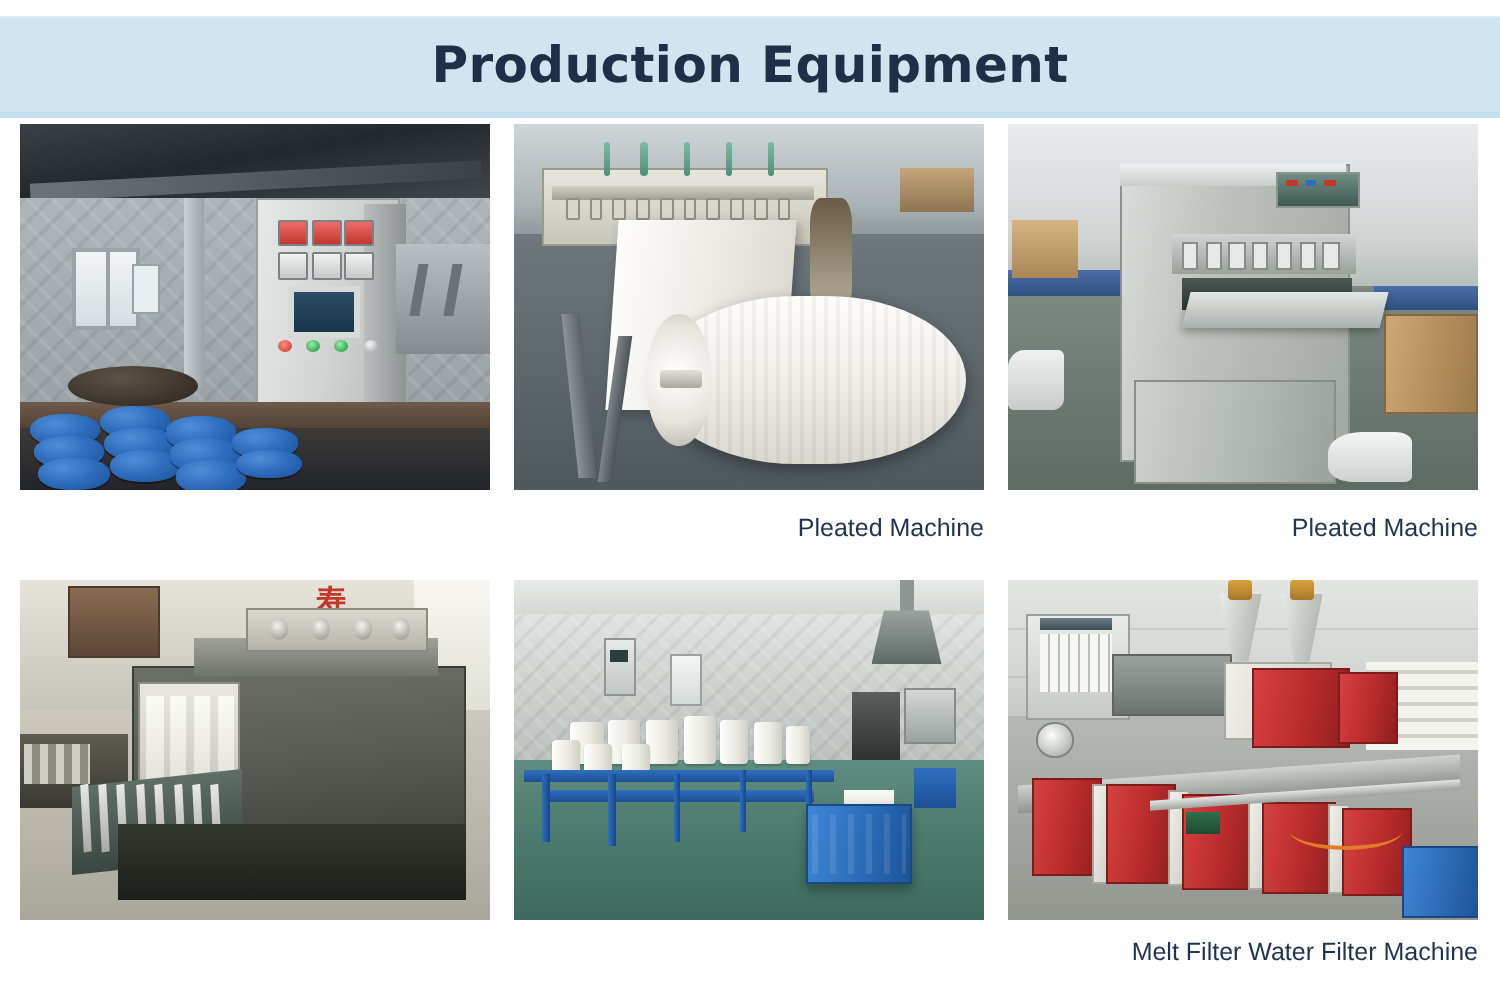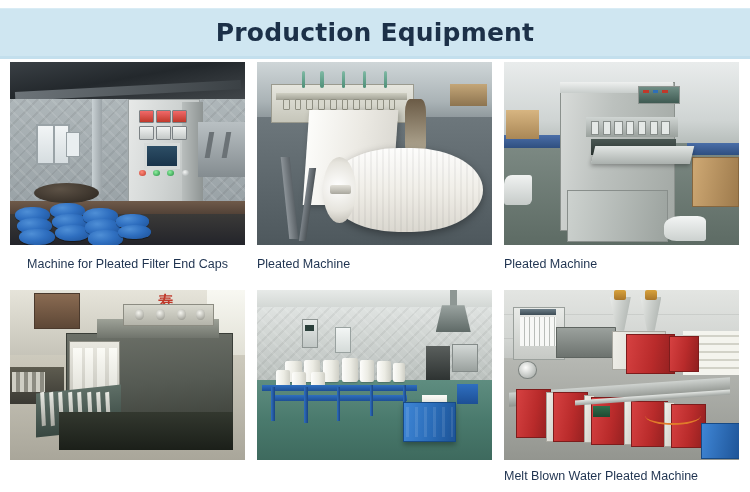--- a/index.html
+++ b/index.html
@@ -34,21 +34,21 @@
   .cell + .cell{margin-left:12px;}
 
   .photo{
     width:235px;height:183px;
     position:relative;overflow:hidden;
     background:#8d9499;
   }
   .row2 .photo{height:170px;}
 
   .caption{
-    text-align:left;
+    text-align:right;
     font-size:12.5px;
     color:#1f3350;
     padding-top:11px;
     line-height:1.2;
     font-family:"Liberation Sans", sans-serif;
   }
   .row1 .caption{padding-top:12px;}
   .row2 .caption{padding-top:9px;}
   .cell-0 .caption{text-align:center;}
 
@@ -333,21 +333,20 @@
           <div class="cap" style="left:4%;top:91%;width:15%;height:9%;"></div>
           <div class="cap" style="left:17%;top:77%;width:15%;height:9%;"></div>
           <div class="cap" style="left:18%;top:83%;width:15%;height:9%;"></div>
           <div class="cap" style="left:19%;top:89%;width:15%;height:9%;"></div>
           <div class="cap" style="left:31%;top:80%;width:15%;height:9%;"></div>
           <div class="cap" style="left:32%;top:86%;width:15%;height:9%;"></div>
           <div class="cap" style="left:33%;top:92%;width:15%;height:9%;"></div>
           <div class="cap" style="left:45%;top:83%;width:14%;height:8%;"></div>
           <div class="cap" style="left:46%;top:89%;width:14%;height:8%;"></div>
         </div>
-        <div class="caption">Machine for Pleated Filter End Caps</div>
       </div>
 
       <div class="cell cell-1">
         <div class="photo p2">
           <div class="bg"></div>
           <div class="bgfloor"></div>
           <div class="boxes"></div>
           <div class="frame"></div>
           <div class="rollerbar"></div>
           <div class="peg" style="left:11%;"></div>
@@ -506,18 +505,18 @@
           <div class="redcab" style="left:37%;top:63%;width:15%;height:27%;"></div>
           <div class="whitecab" style="left:51%;top:64%;width:4%;height:26%;"></div>
           <div class="redcab" style="left:54%;top:65%;width:15%;height:26%;"></div>
           <div class="whitecab" style="left:68%;top:66%;width:4%;height:25%;"></div>
           <div class="redcab" style="left:71%;top:67%;width:14%;height:25%;"></div>
           <div class="greenpanel"></div>
           <div class="railbar"></div>
           <div class="orangehose"></div>
           <div class="bluecrate"></div>
         </div>
-        <div class="caption">Melt Blown Water Pleated Machine</div>
+        <div class="caption">Melt Filter Water Filter Machine</div>
       </div>
     </div>
 
   </div>
 </div>
 
 </body></html>

